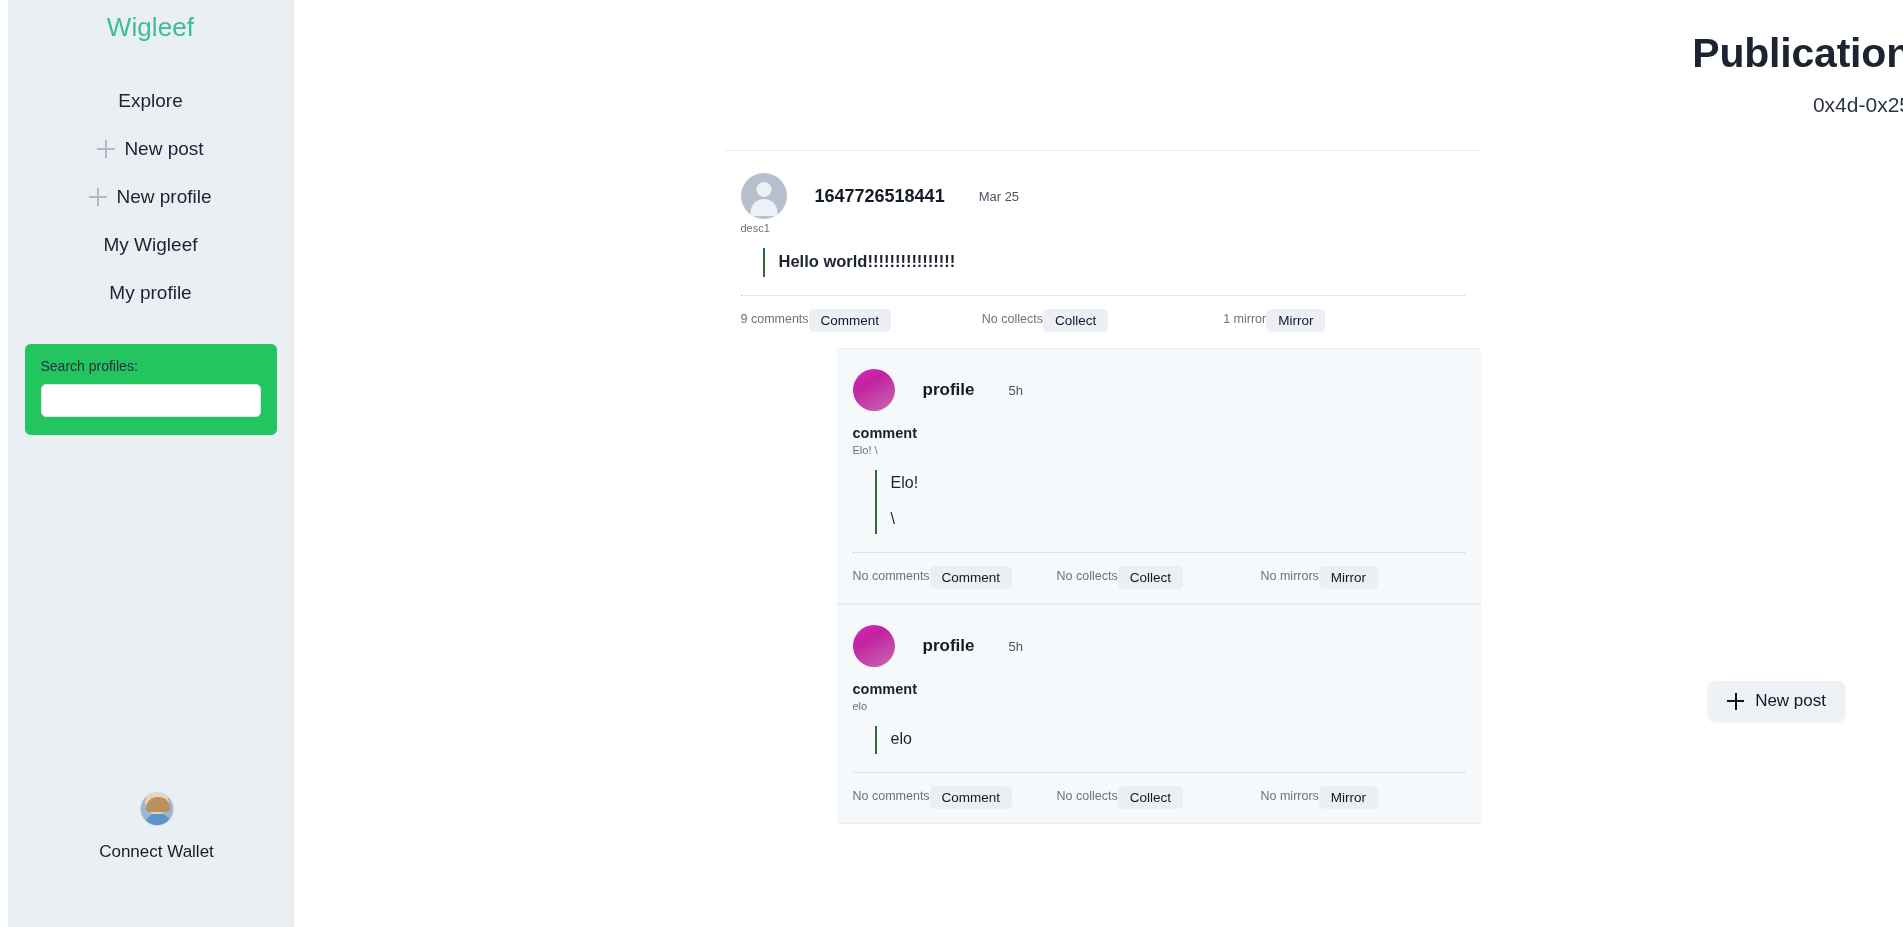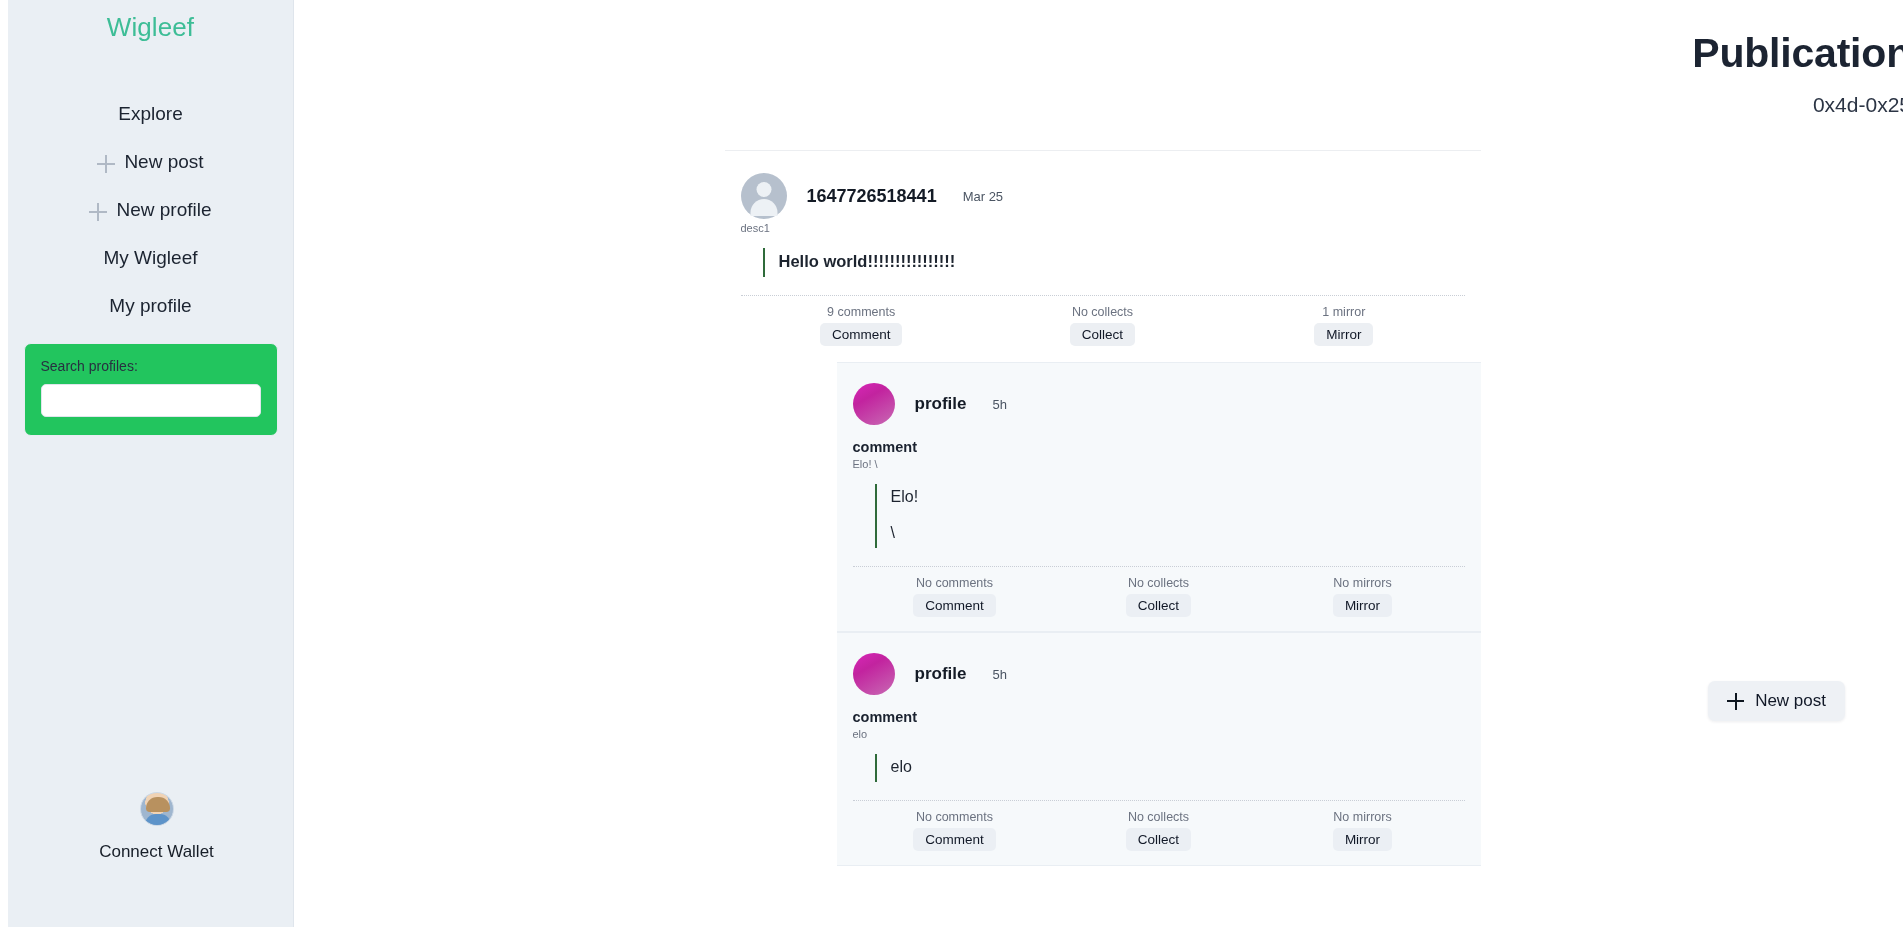--- a/index.html
+++ b/index.html
@@ -35,21 +35,21 @@
   .nav {
     margin-top: 34px;
     width: 100%;
     display: flex;
     flex-direction: column;
     align-items: center;
   }
   .nav-item {
     height: 48px;
     display: flex;
-    align-items: flex-end;
+    align-items: center;
     justify-content: center;
     gap: 9px;
     font-size: 19px;
     color: #1b2330;
     cursor: pointer;
     width: 100%;
   }
   .plus-icon {
     display: inline-block;
     width: 18px; height: 18px;
@@ -148,21 +148,21 @@
     font-weight: 400;
     text-align: right;
   }
 
   .feed { width: 756px; margin: 0 auto; margin-top: 33px; }
 
   .post {
     border-top: 1px solid #eceef1;
     padding: 22px 16px 0 16px;
   }
-  .post-head { display: flex; align-items: center; gap: 20px; }
+  .post-head { display: flex; align-items: center; gap: 28px; }
   .avatar-gray {
     width: 46px; height: 46px;
     border-radius: 50%;
     background: #b6c0cd;
     position: relative;
     flex: none;
   }
   .avatar-gray::before {
     content:"";
     position:absolute; left:50%; top:9px;
@@ -195,21 +195,21 @@
   .quote.bold p { font-weight: 700; font-size: 16.5px; }
 
   .dotted {
     margin-top: 18px;
     border-top: 1.6px dotted #c9ced6;
   }
   .stats {
     display: flex;
     padding: 9px 0 16px 0;
   }
-  .stat { flex: 1; display: flex; flex-direction: column; align-items: center; }
+  .stat { flex: 1; display: flex; flex-direction: row; align-items: center; }
   .stat-count { font-size: 12.5px; color: #6b7280; }
   .stat-btn {
     margin-top: 4px;
     background: #eceff3;
     border: none;
     border-radius: 5px;
     padding: 4px 12px;
     font-size: 13.5px;
     color: #111827;
     cursor: pointer;

